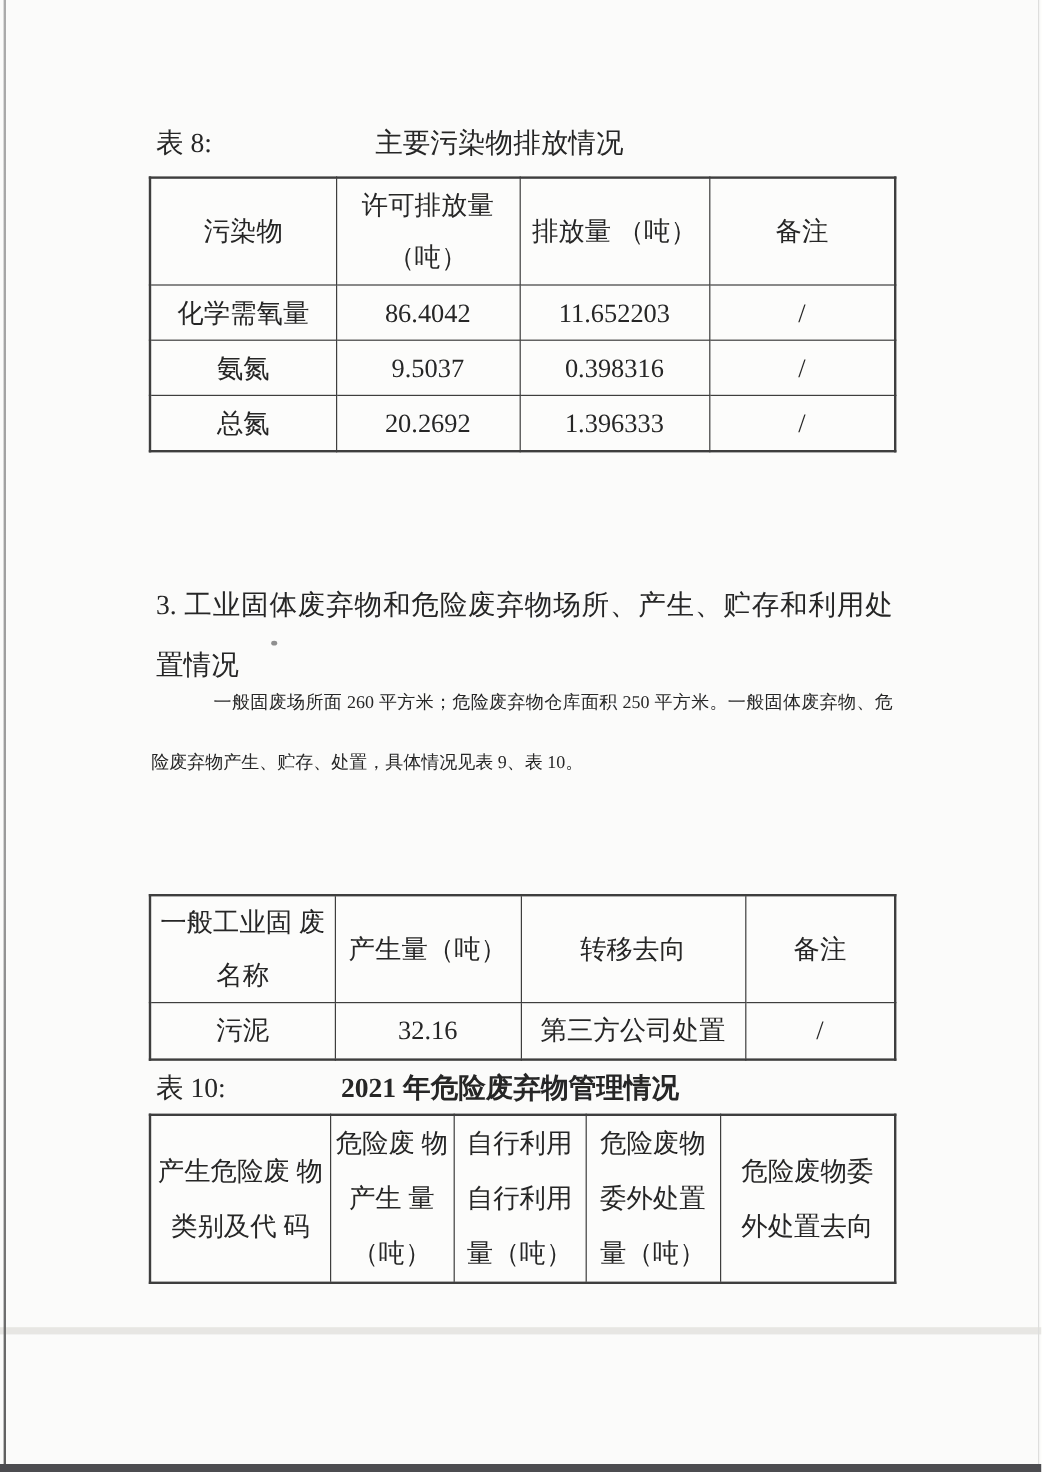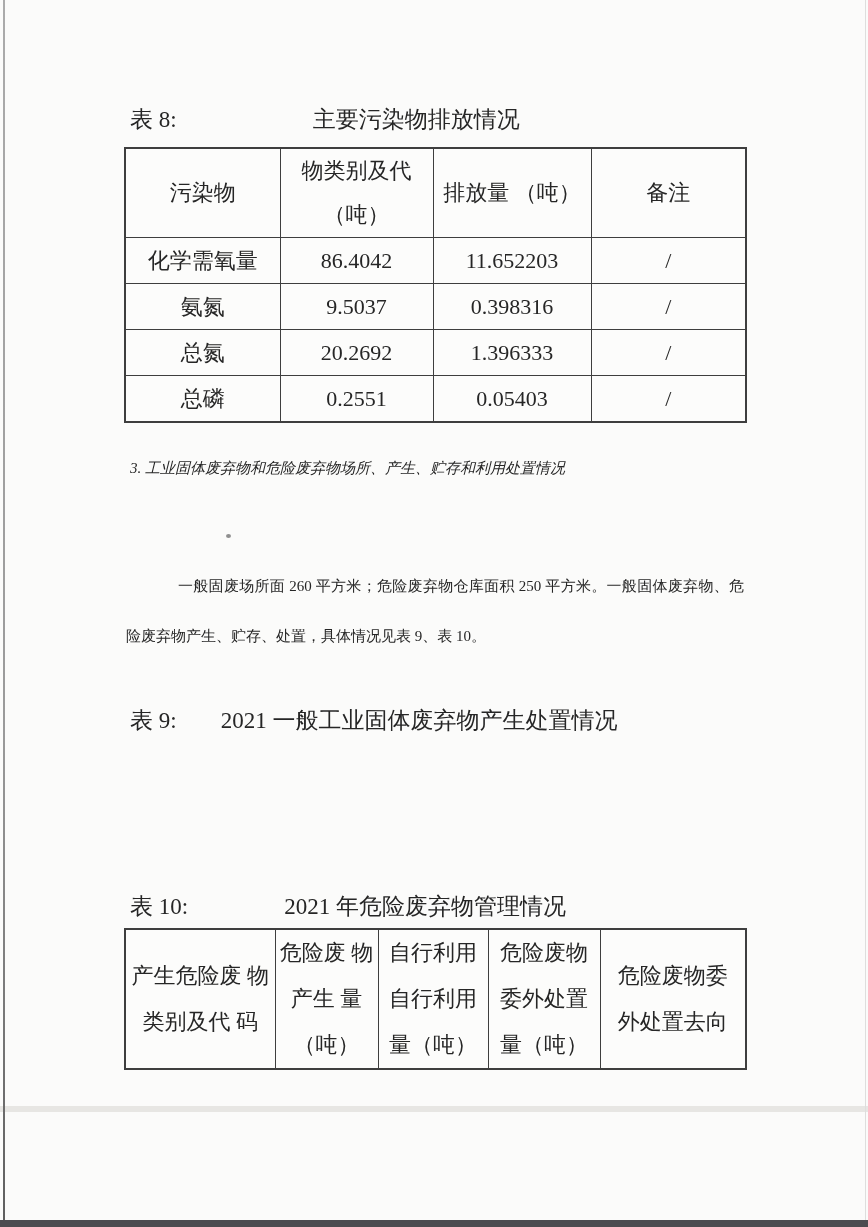--- a/index.html
+++ b/index.html
@@ -24,21 +24,21 @@
     font-size: 23px;
     line-height: 32px;
     white-space: nowrap;
   }
   .caption .cap-title { display: inline-block; }
   .caption8  { top: 104px; }
   .caption8 .cap-title  { margin-left: 136px; }
   .caption9  { top: 705px; }
   .caption9 .cap-title  { margin-left: 44px; }
   .caption10 { top: 891px; }
-  .caption10 .cap-title { margin-left: 96px; }
+  .caption10 .cap-title { margin-left: 96px; font-weight: bold; }
   
   table.tbl {
     position: absolute;
     left: 0;
     width: 621px;
     border-collapse: collapse;
     table-layout: fixed;
     text-align: center;
     font-size: 22px;
     border: 2px solid #3e3e3e;
@@ -54,26 +54,25 @@
   .t8 tr.head td { height: 86px; line-height: 44px; }
   .t8 tr.body td { height: 45px; }
   .t9 { top: 745px; }
   .t9 tr.head td { height: 87px; line-height: 44px; }
   .t9 tr.body td { height: 46px; }
   .t10 { top: 928px; }
   .t10 tr.head td { height: 138px; line-height: 46px; margin-left: 25px; }
   
   .heading {
     position: absolute;
-    top: 443px; left: 6px;
+    top: 480px; left: 6px;
     width: 614px;
-    font-size: 15px;
+    font-size: 23px;
     line-height: 50px;
     text-align: justify;
-    font-style: italic;
   }
   .para {
     position: absolute;
     top: 561px; left: 2px;
     width: 618px;
     font-size: 15px;
     line-height: 50px;
     text-align: justify;
     text-indent: 52px;
   }
@@ -114,21 +113,21 @@
     <table class="tbl t8">
       <colgroup>
         <col style="width:155px">
           <col style="width:153px">
           <col style="width:158px">
           <col style="width:155px">
       </colgroup>
       <tbody>
           <tr class="head">
         <td>污染物</td>
-        <td>物类别及代 （吨）</td>
+        <td>许可排放量 （吨）</td>
         <td>排放量 （吨）</td>
         <td>备注</td>
       </tr>
       <tr class="body">
         <td>化学需氧量</td>
         <td>86.4042</td>
         <td>11.652203</td>
         <td>/</td>
       </tr>
       <tr class="body">
@@ -136,36 +135,49 @@
         <td>9.5037</td>
         <td>0.398316</td>
         <td>/</td>
       </tr>
       <tr class="body">
         <td>总氮</td>
         <td>20.2692</td>
         <td>1.396333</td>
         <td>/</td>
       </tr>
-      <tr class="body">
-        <td>总磷</td>
-        <td>0.2551</td>
-        <td>0.05403</td>
-        <td>/</td>
-      </tr>
     </tbody>
       </table>
 
     <div class="heading">3. 工业固体废弃物和危险废弃物场所、产生、贮存和利用处置情况</div>
     <div class="para">一般固废场所面 260 平方米；危险废弃物仓库面积 250 平方米。一般固体废弃物、危险废弃物产生、贮存、处置，具体情况见表 9、表 10。</div>
 
-    <div class="caption caption9">
-      <span>表 9:</span><span class="cap-title">2021 一般工业固体废弃物产生处置情况</span>
-    </div>
-
+
+    <table class="tbl t9">
+      <colgroup>
+        <col style="width:154px">
+          <col style="width:155px">
+          <col style="width:187px">
+          <col style="width:125px">
+      </colgroup>
+      <tbody>
+          <tr class="head">
+        <td>一般工业固 废名称</td>
+        <td>产生量（吨）</td>
+        <td>转移去向</td>
+        <td>备注</td>
+      </tr>
+      <tr class="body">
+        <td>污泥</td>
+        <td>32.16</td>
+        <td>第三方公司处置</td>
+        <td>/</td>
+      </tr>
+    </tbody>
+      </table>
 
     <div class="caption caption10">
       <span>表 10:</span><span class="cap-title">2021 年危险废弃物管理情况</span>
     </div>
 
     <table class="tbl t10">
       <colgroup>
         <col style="width:150px">
           <col style="width:103px">
           <col style="width:110px">

